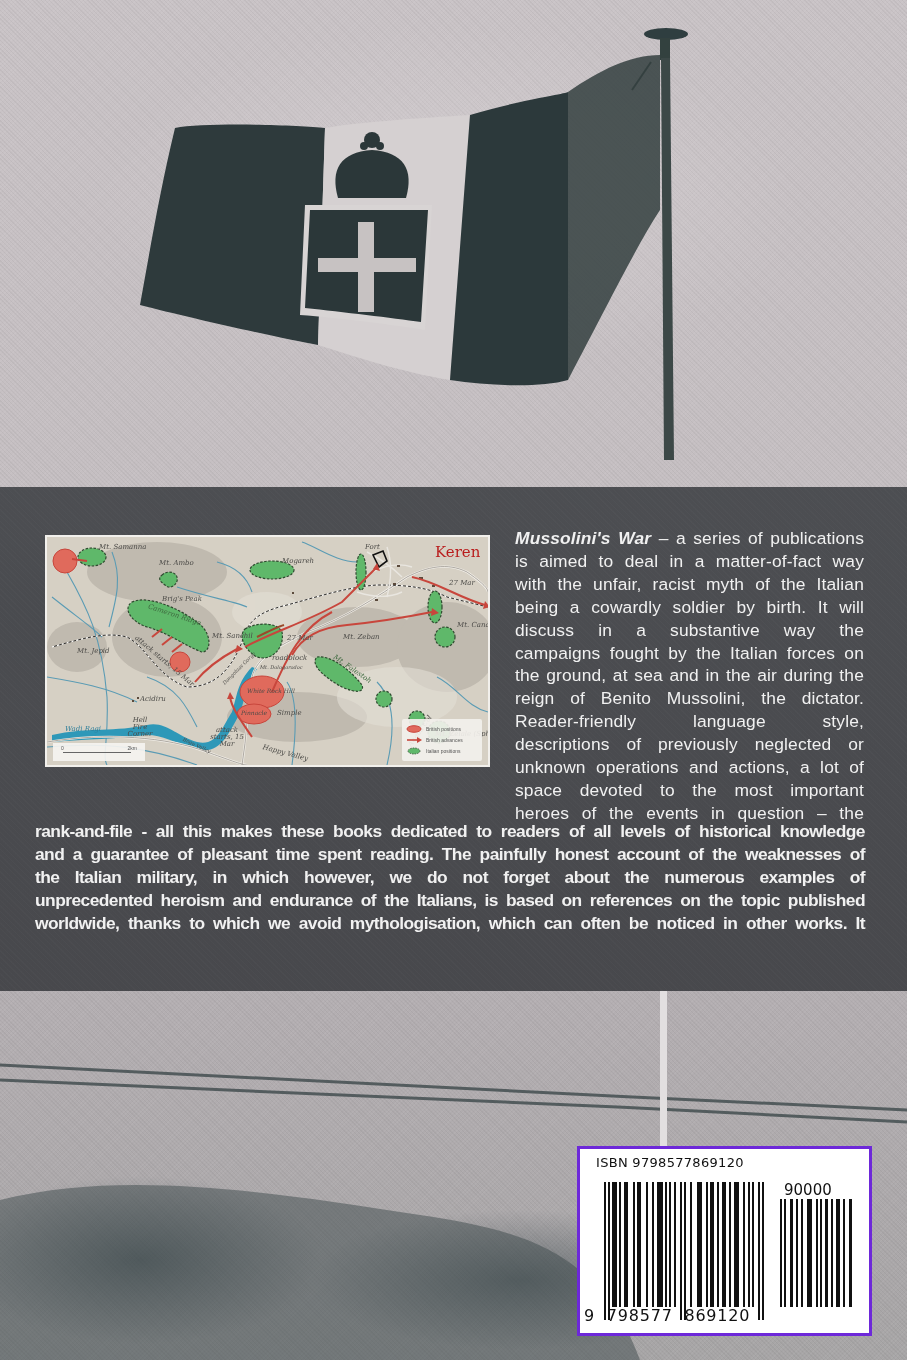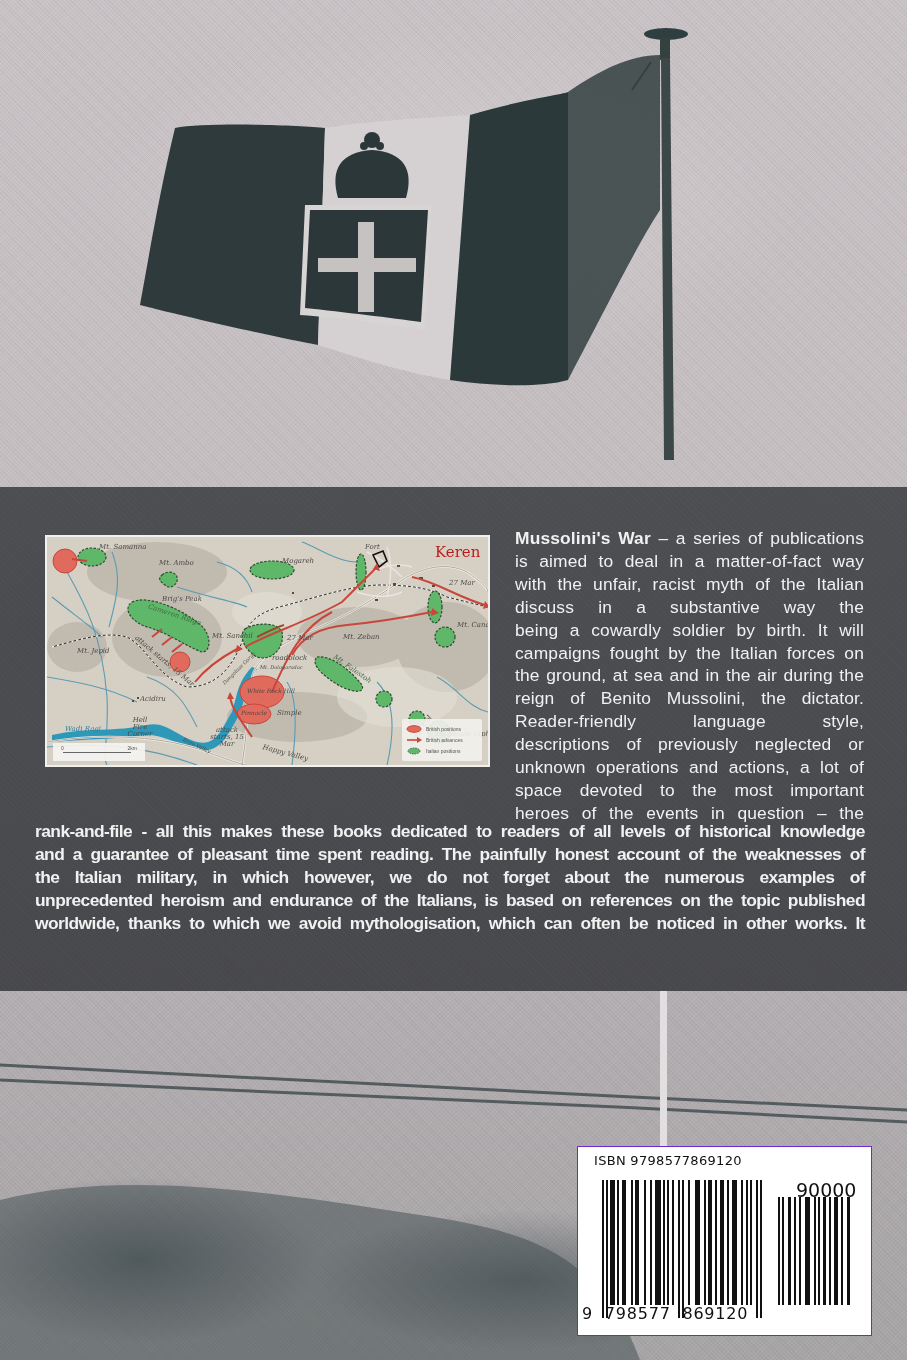--- a/index.html
+++ b/index.html
@@ -60,41 +60,41 @@
   .scalebar span { position: absolute; top: 2px; font-size: 5px; color: #555; }
 
   
   .text-right {
     position: absolute; left: 515px; top: 527px; width: 349px;
     color: #f1f1f1; font-size: 17.4px; line-height: 22.9px;
     text-align: justify; text-align-last: justify;
     letter-spacing: 0.15px;
   }
   .text-right .line { display: block; text-align: justify; text-align-last: justify; white-space: nowrap; }
-  .text-right .title { font-weight: bold; }
+  .text-right .title { font-weight: bold; font-style: italic; }
   .text-full {
     position: absolute; left: 35px; top: 820px; width: 830px;
     color: #f1f1f1; font-size: 17.4px; line-height: 22.9px;
     letter-spacing: -0.55px;
   }
   .text-full .line { display: block; text-align: justify; text-align-last: justify; white-space: nowrap; font-weight: bold; }
   .text-full .line.last { text-align-last: left; }
 
   
   .barcode {
     position: absolute; left: 577px; top: 1146px; width: 295px; height: 190px;
-    background: #fff; border: 1px solid #6d28d9;
+    background: #fff; border: 3px solid #6d28d9;
   }
   .isbn-label {
     position: absolute; left: 16px; top: 6px; font-family: "DejaVu Sans", sans-serif;
     font-size: 13px; color: #111; letter-spacing: 0.3px;
   }
   .price-label {
-    position: absolute; left: 218px; top: 32px; font-family: "DejaVu Sans", sans-serif;
-    font-size: 19px; color: #111;
+    position: absolute; left: 204px; top: 32px; font-family: "DejaVu Sans", sans-serif;
+    font-size: 15px; color: #111;
   }
   .bars-main { position: absolute; left: 24px; top: 33px; width: 160px; height: 138px; }
   .bars-addon { position: absolute; left: 200px; top: 50px; width: 76px; height: 108px; }
   .digits {
     position: absolute; left: 4px; top: 157px; font-family: "DejaVu Sans", sans-serif;
     font-size: 16px; color: #111; letter-spacing: 0.8px; white-space: pre;
   }
 </style>
 </head>
 <body>
@@ -304,22 +304,22 @@
         </svg>
       <span class="legend-text">Italian positions</span>
     </div>
   </div>
 </div>
 
 <div class="text-right">
   <span class="line"><span class="title">Mussolini's War</span><span> – a series of publications</span></span>
   <span class="line">is aimed to deal in a matter-of-fact way</span>
   <span class="line">with the unfair, racist myth of the Italian</span>
+  <span class="line">being a cowardly soldier by birth. It will</span>
   <span class="line">discuss in a substantive way the</span>
-  <span class="line">being a cowardly soldier by birth. It will</span>
   <span class="line">campaigns fought by the Italian forces on</span>
   <span class="line">the ground, at sea and in the air during the</span>
   <span class="line">reign of Benito Mussolini, the dictator.</span>
   <span class="line">Reader-friendly language style,</span>
   <span class="line">descriptions of previously neglected or</span>
   <span class="line">unknown operations and actions, a lot of</span>
   <span class="line">space devoted to the most important</span>
   <span class="line">heroes of the events in question – the</span>
 </div>
 

